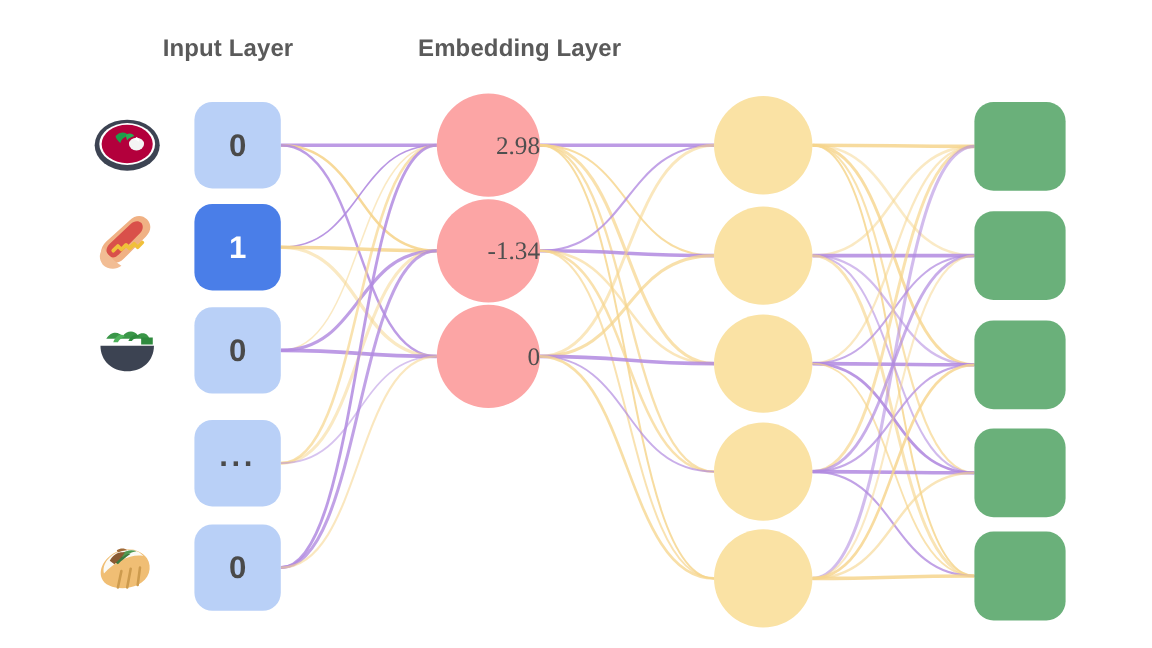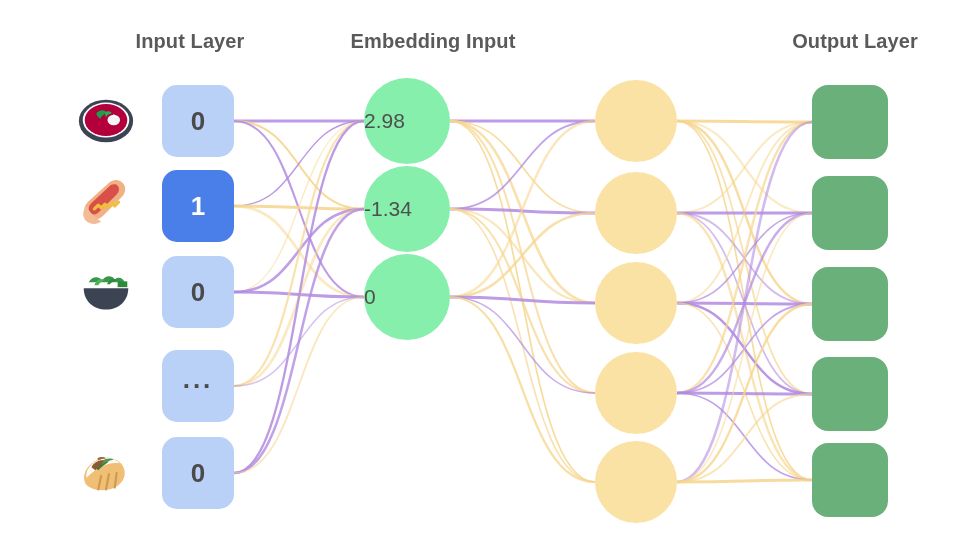--- a/index.html
+++ b/index.html
@@ -48,24 +48,25 @@
   .input-box.active{background:#4a7ee8;color:#ffffff;}
   .input-box .dots{
     font-size:26px;font-weight:bold;letter-spacing:3px;
     line-height:1;position:relative;top:-7px;
   }
 
   
   .embed-node{
     position:absolute;
     width:86px;height:86px;border-radius:50%;
-    background:#86efac;
-    display:flex;align-items:center;justify-content:flex-start;
+    background:#fca5a5;
+    display:flex;align-items:center;justify-content:flex-end;
     font-size:21px;color:#4f4f4f;
     left:364px;
+    font-family:Liberation Serif, serif;
   }
 
   
   .hidden-node{
     position:absolute;
     width:82px;height:82px;border-radius:50%;
     background:#fae2a4;
     left:595px;
   }
 
@@ -77,22 +78,21 @@
     border-radius:16px;
     background:#6ab07a;
   }
 </style>
 </head>
 <body>
 
 <div id="stage">
 
   <div class="layer-title" style="left:190px;">Input Layer</div>
-  <div class="layer-title" style="left:433px;">Embedding Input</div>
-  <div class="layer-title" style="left:855px;">Output Layer</div>
+  <div class="layer-title" style="left:433px;">Embedding Layer</div>
 
   <svg id="edges" viewBox="0 0 960 540" xmlns="http://www.w3.org/2000/svg">
       <path d="M234,121 C301.6,121 296.4,121 364,121" stroke="#b18ae0" stroke-width="3" fill="none" opacity="0.85"></path>
       <path d="M234,121 C301.6,121 296.4,209 364,209" stroke="#f6d58d" stroke-width="2.0676671985851915" fill="none" opacity="0.894836759751121"></path>
       <path d="M234,121 C301.6,121 296.4,297 364,297" stroke="#b18ae0" stroke-width="2.046724701322021" fill="none" opacity="0.8479574205111514"></path>
       <path d="M234,206 C301.6,206 296.4,121 364,121" stroke="#b18ae0" stroke-width="1.3192955017645356" fill="none" opacity="0.8989492537448878"></path>
       <path d="M234,206 C301.6,206 296.4,209 364,209" stroke="#f6d58d" stroke-width="3" fill="none" opacity="0.85"></path>
       <path d="M234,206 C301.6,206 296.4,297 364,297" stroke="#f6d58d" stroke-width="2.7884161956554356" fill="none" opacity="0.5236136436572362"></path>
       <path d="M234,292 C301.6,292 296.4,121 364,121" stroke="#f6d58d" stroke-width="1.2484056473003726" fill="none" opacity="0.5287973985210049"></path>
       <path d="M234,292 C301.6,292 296.4,209 364,209" stroke="#b18ae0" stroke-width="2.678421593400846" fill="none" opacity="0.823831510694619"></path>

